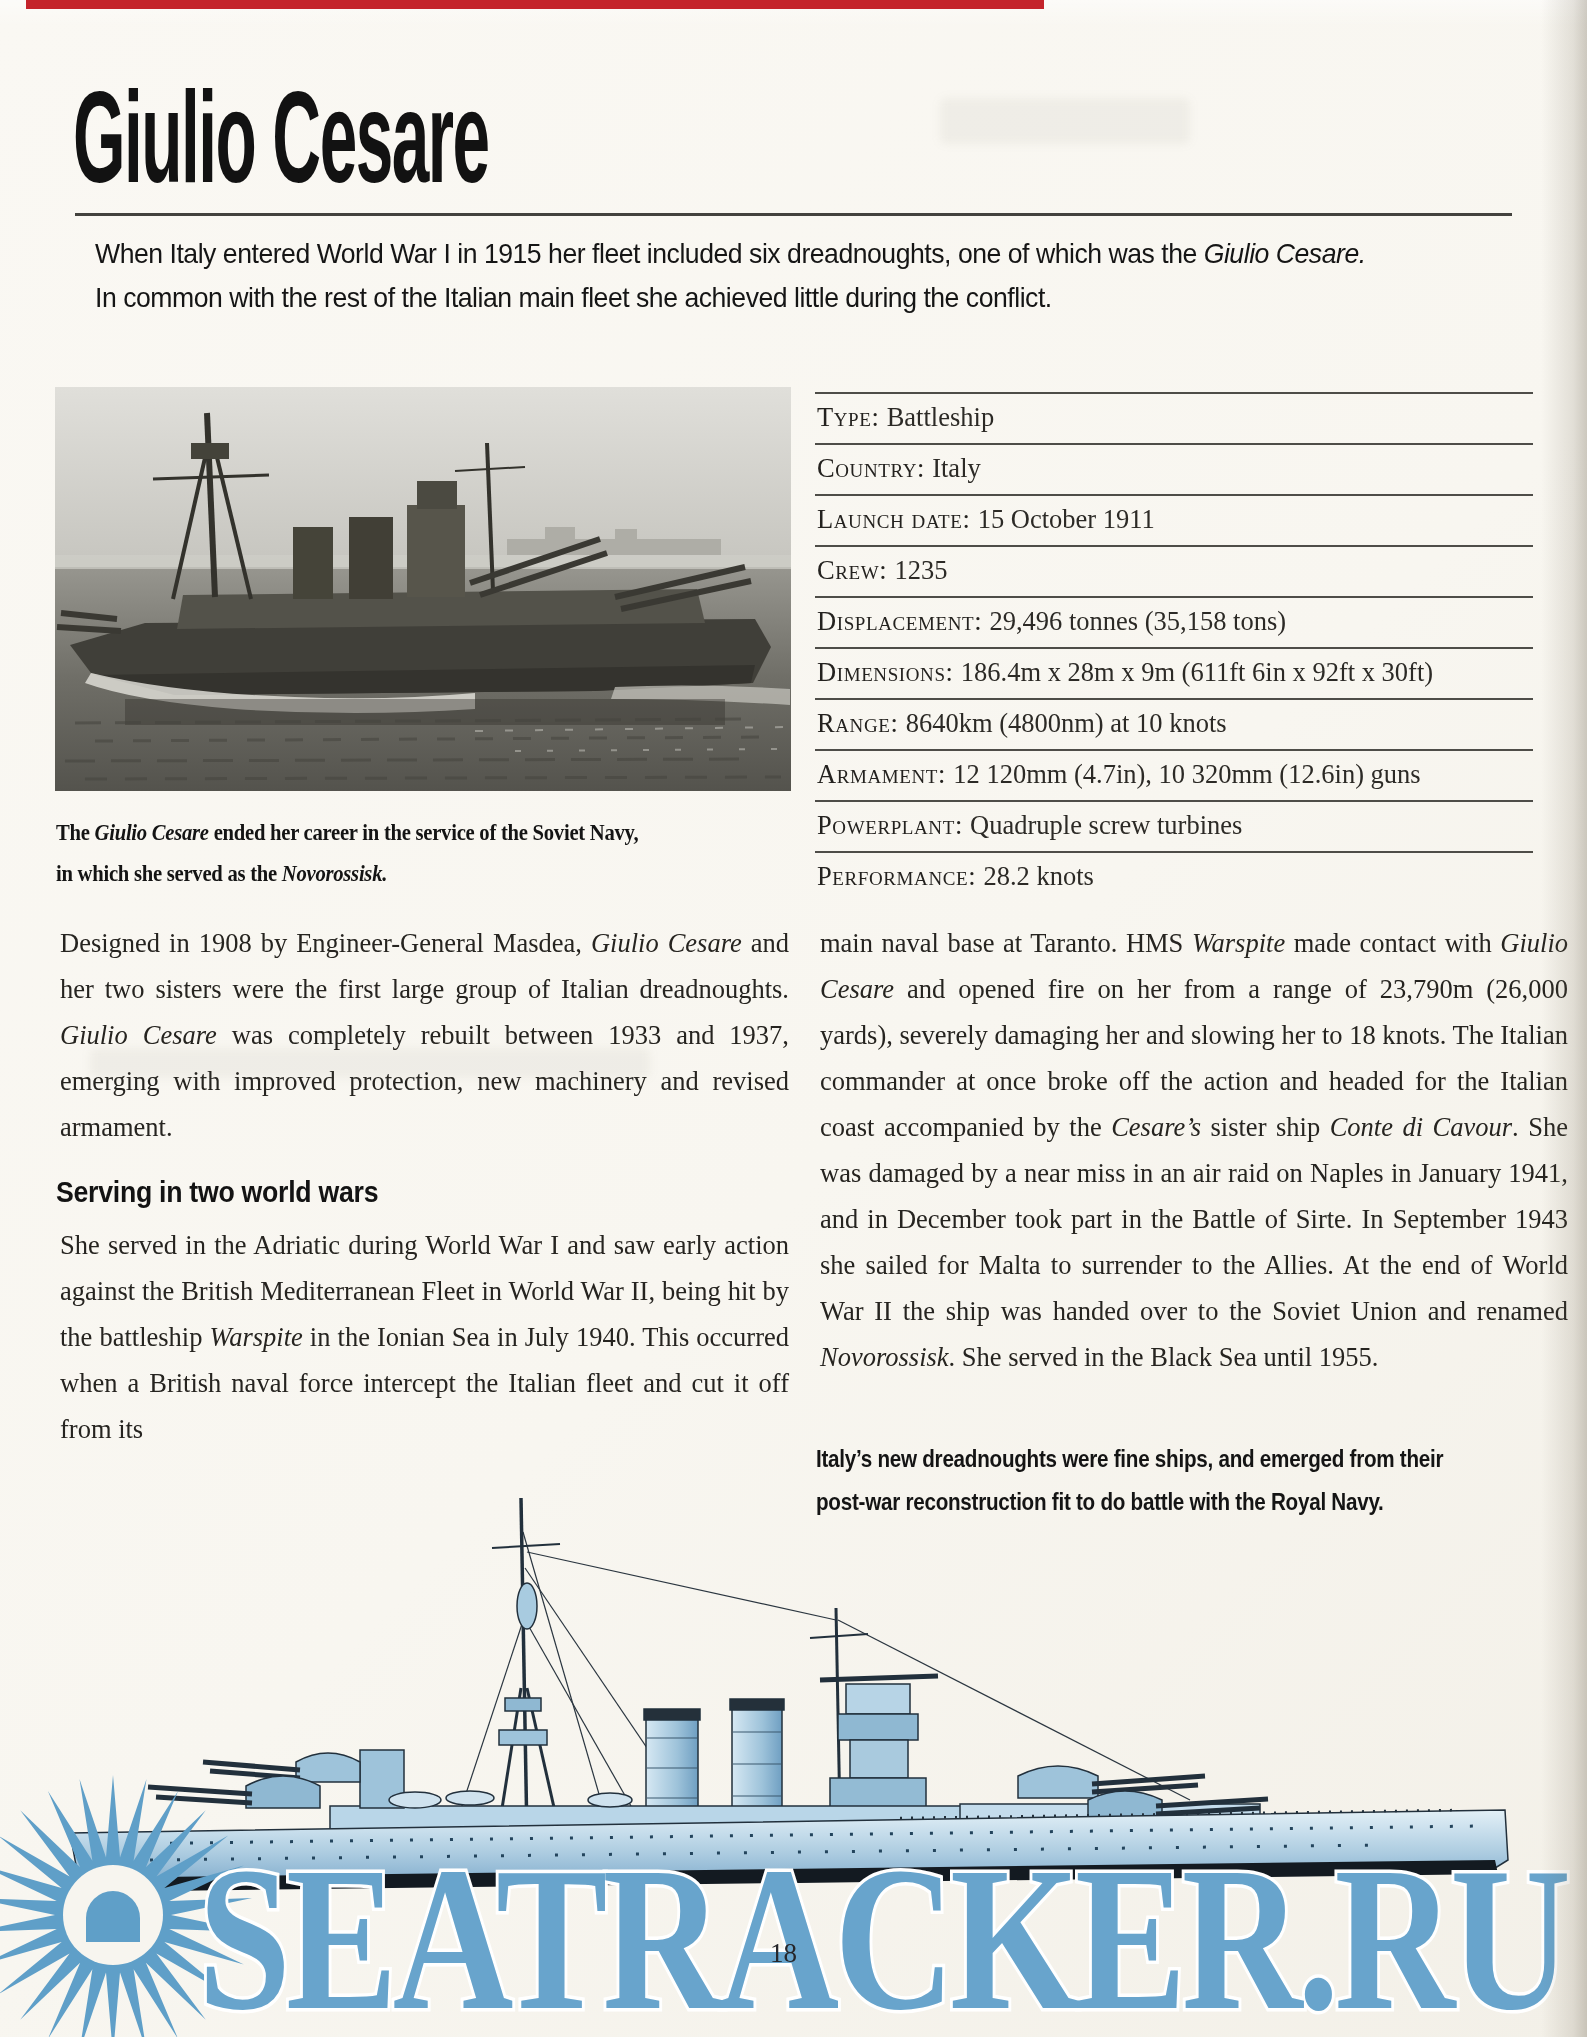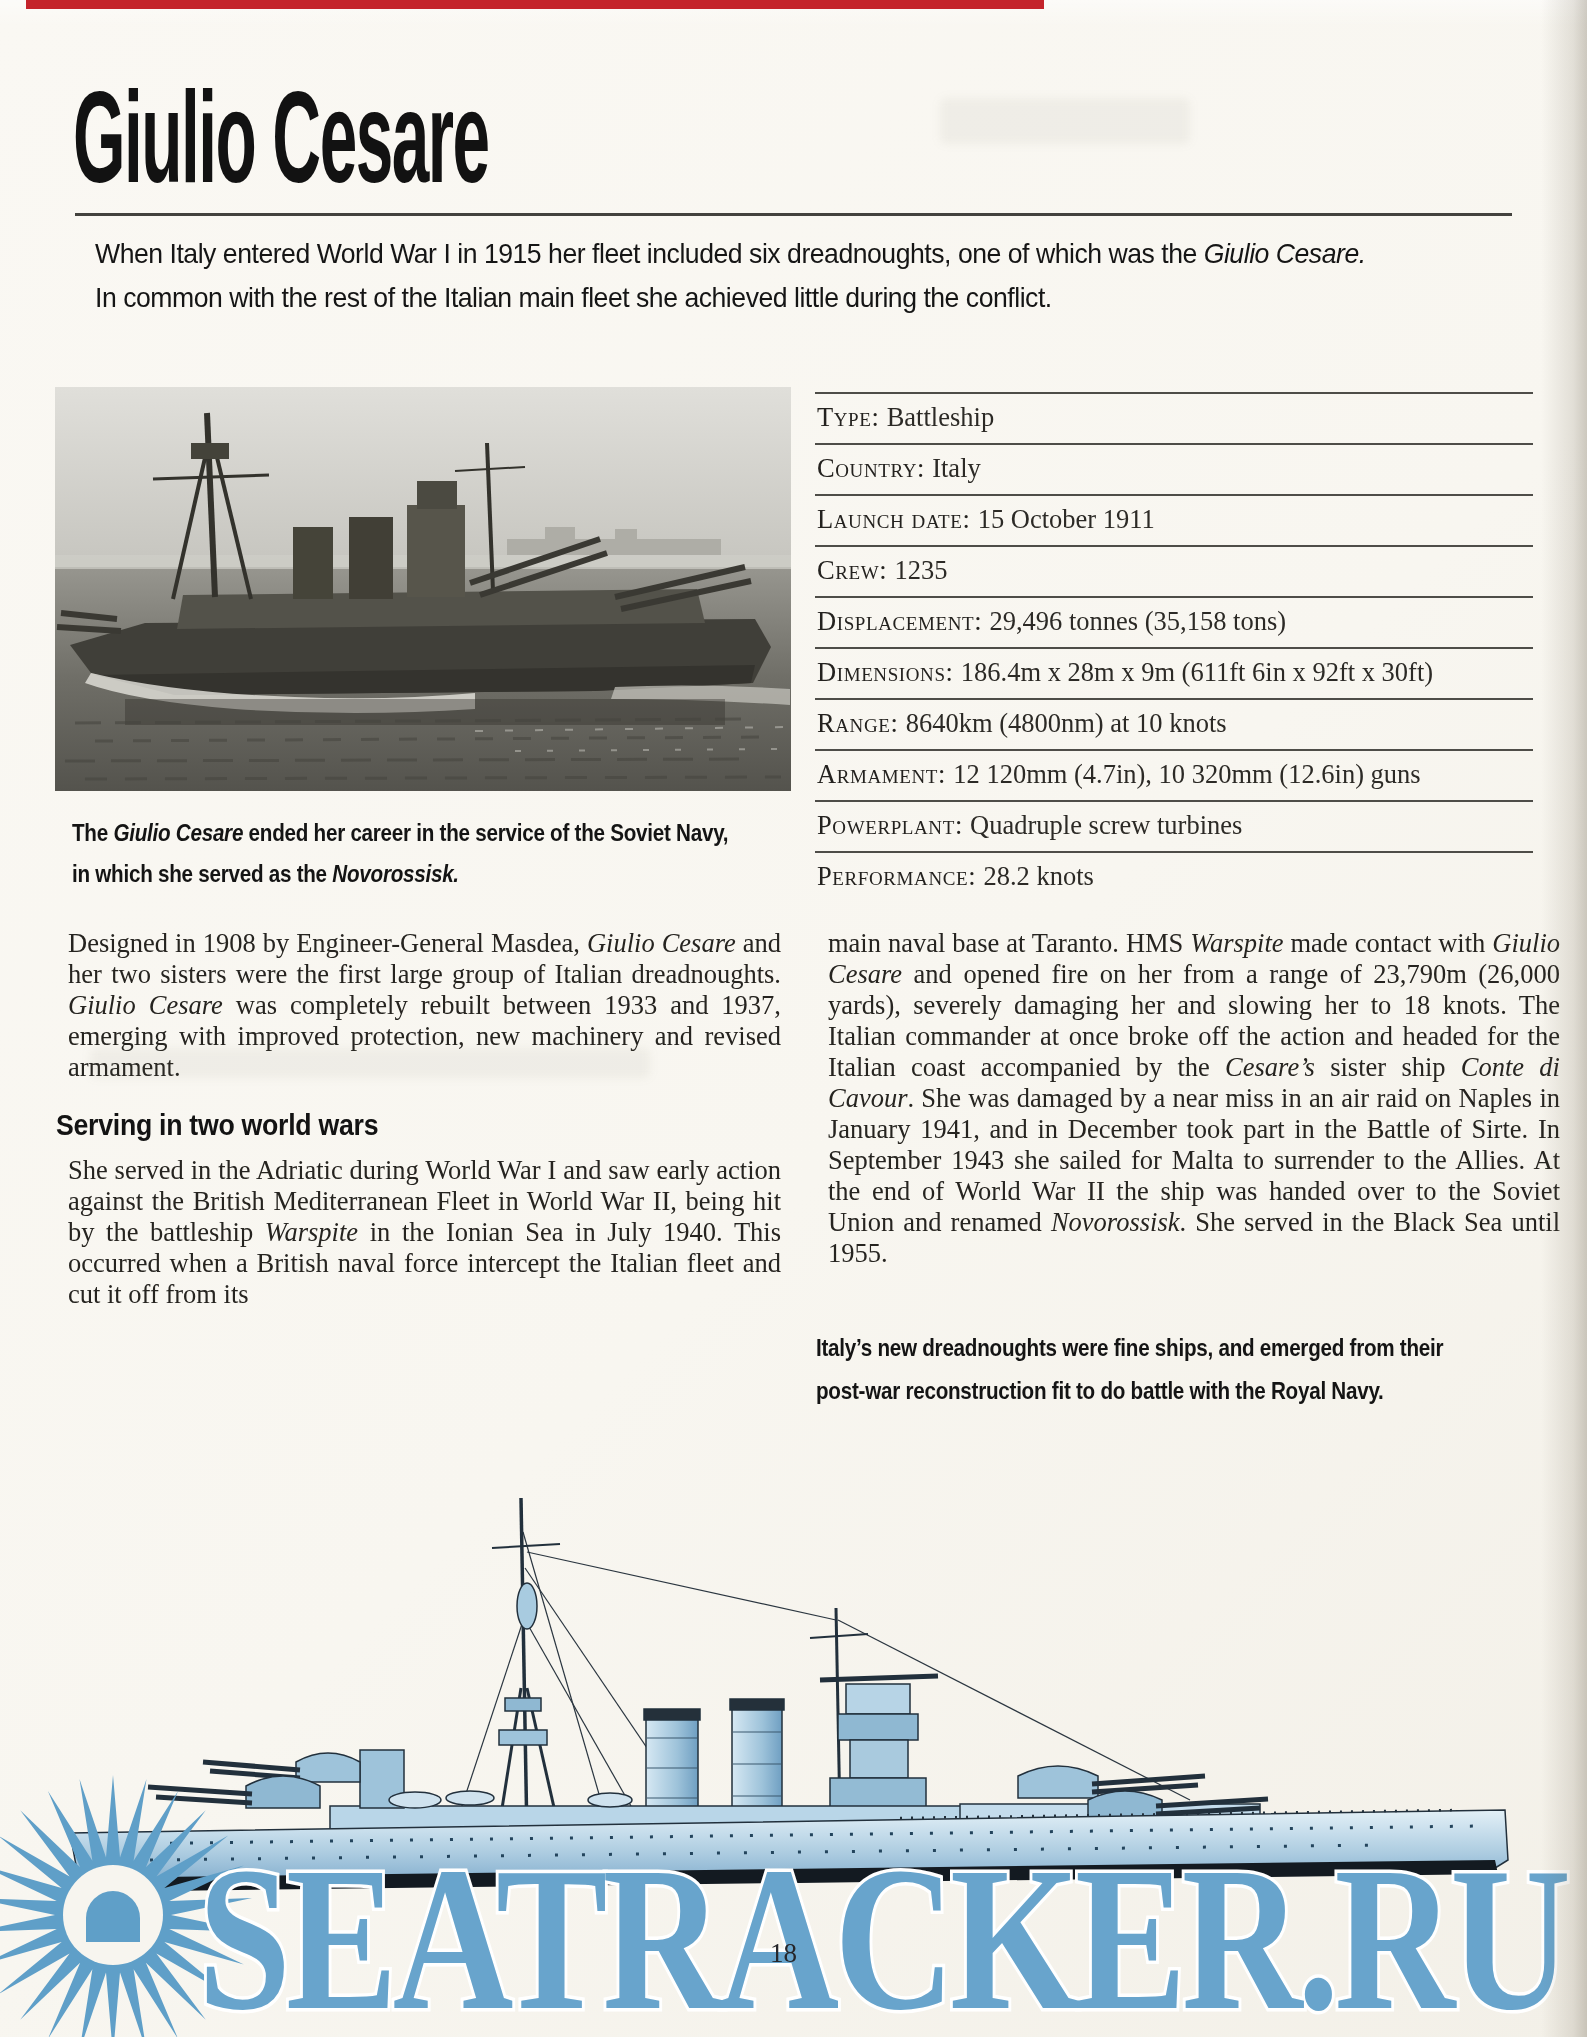--- a/index.html
+++ b/index.html
@@ -24,34 +24,34 @@
 
   .intro { position:absolute; left:75px; top:232px; width:1470px;
     font-family:"Liberation Sans", sans-serif; font-weight:normal; font-size:28px;
     line-height:44px; color:#151515; letter-spacing:-0.5px;margin-left:20px; }
   .intro .line { white-space:nowrap; transform:scaleX(0.95); transform-origin:0 0; }
 
   .photo { position:absolute; left:55px; top:387px; width:736px; height:404px; background:#c9c8c2;
     box-shadow:0 0 0 1px rgba(40,40,35,0.5) inset; }
   .photo svg { display:block; }
 
-  .photo-caption { position:absolute; left:72px; top:812px;
-    font-family:Liberation Sans, sans-serif; font-weight:bold; font-size:24px;
+  .photo-caption { position:absolute; left:56px; top:812px;
+    font-family:Liberation Serif, serif; font-weight:bold; font-size:24px;
     line-height:41px; color:#141414; letter-spacing:-0.3px; }
   .photo-caption .line { white-space:nowrap; transform:scaleX(0.86); transform-origin:0 0; }
 
   .specs { position:absolute; left:815px; top:392px; width:718px; }
   .spec-row { border-top:2px solid #4e4d48; padding:8px 0 10px 2px;
     font-size:26.5px; color:#2c2a26; white-space:nowrap; }
   .spec-label { font-variant:small-caps; letter-spacing:0.6px; color:#24221f; }
   .spec-value { }
 
   .col-left  { position:absolute; left:56px;  top:916px; width:737px; }
   .col-right { position:absolute; left:816px; top:916px; width:756px; }
-  .body-p { font-size:26.5px; line-height:31px; text-align:justify; color:#262420; margin:12px;
+  .body-p { font-size:26.5px; line-height:46px; text-align:justify; color:#262420; margin:4px;
     text-justify:inter-word; }
   .subhead { font-family:"Liberation Sans", sans-serif; font-weight:bold; font-size:29px;
     color:#131313; margin:26px 0 13px 0; letter-spacing:-0.3px; white-space:nowrap;
     transform:scaleX(0.92); transform-origin:0 0; }
   .bold-caption { margin-top:57px; font-family:"Liberation Sans", sans-serif; font-weight:bold;
     font-size:24px; line-height:43px; color:#141414; letter-spacing:-0.3px; }
   .bold-caption .line { white-space:nowrap; transform:scaleX(0.86); transform-origin:0 0; }
 
   .it { font-style:italic; }
 

